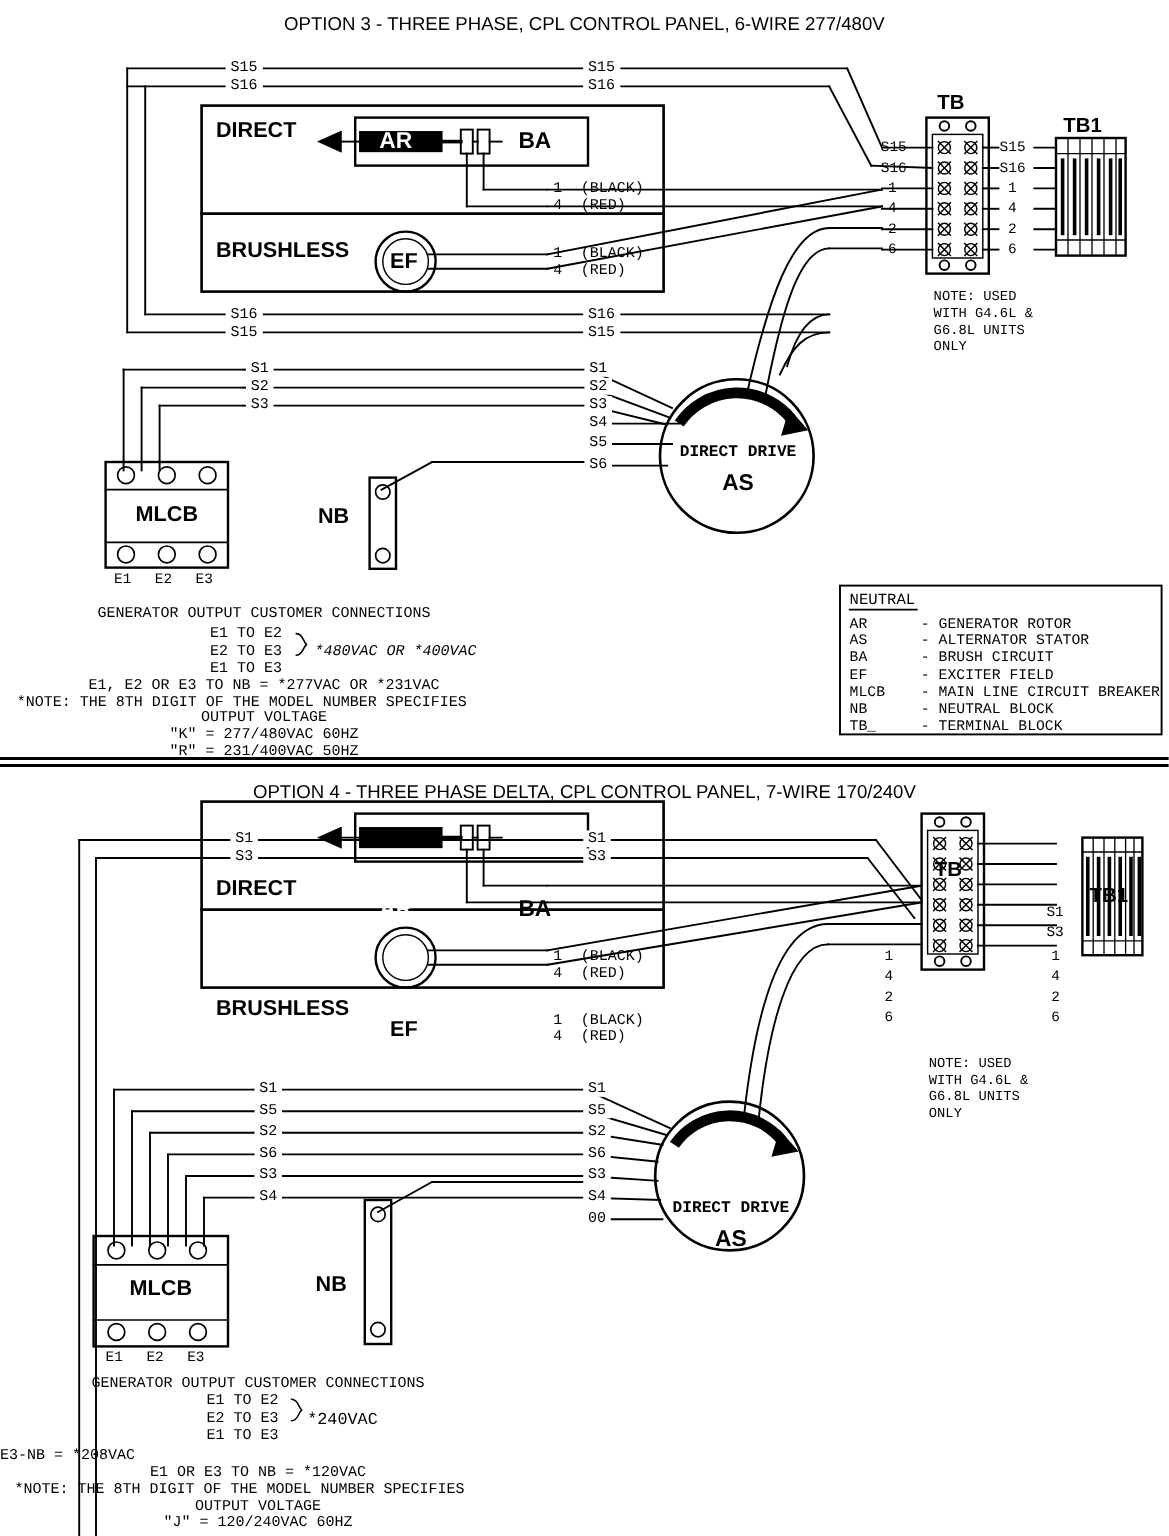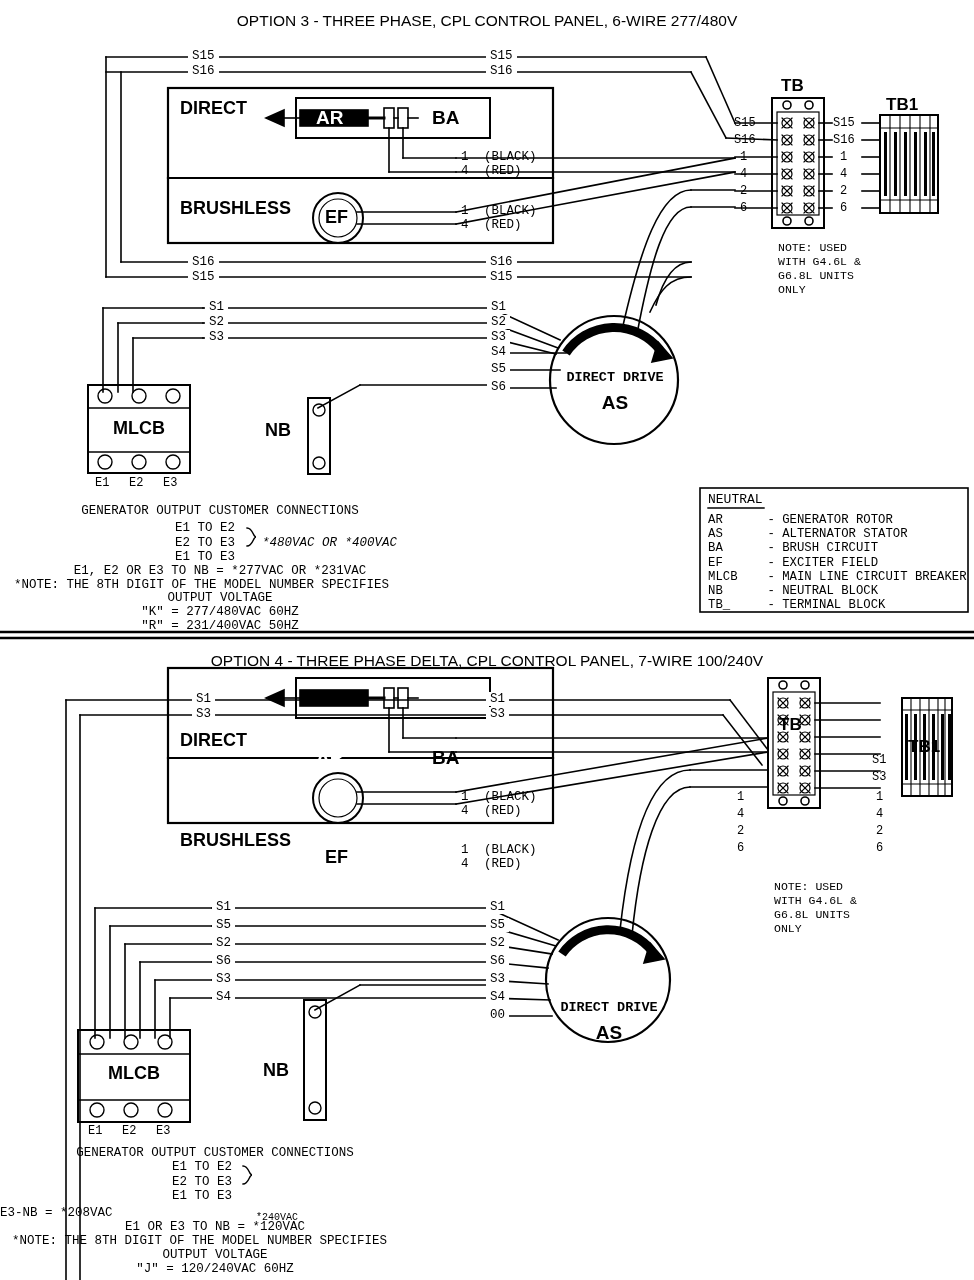--- a/index.html
+++ b/index.html
@@ -517,21 +517,21 @@
 
       <rect x="304" y="360" width="22" height="120" stroke-width="2"></rect>
       <circle cx="315" cy="372" r="6" stroke-width="1.4"></circle>
       <circle cx="315" cy="468" r="6" stroke-width="1.4"></circle>
 
       <path d="M243,526 C249,526 249,535 252,535 C249,535 249,544 243,544" stroke-width="1.3"></path>
     </g>
   </svg>
 
   <div>
-    <div class="ttl" style="position:absolute;left:0;top:652px;width:974px;text-align:center;">OPTION 4 - THREE PHASE DELTA, CPL CONTROL PANEL, 7-WIRE 100/240V</div>
+    <div class="ttl" style="position:absolute;left:0;top:652px;width:974px;text-align:center;">OPTION 4 - THREE PHASE DELTA, CPL CONTROL PANEL, 7-WIRE 170/240V</div>
 
     <div class="mono" style="position:absolute;left:192px;top:692px;font-size:12.5px;background:#fff;padding:0 4px;">S1</div>
     <div class="mono" style="position:absolute;left:192px;top:707px;font-size:12.5px;background:#fff;padding:0 4px;">S3</div>
     <div class="mono" style="position:absolute;left:486px;top:692px;font-size:12.5px;background:#fff;padding:0 4px;">S1</div>
     <div class="mono" style="position:absolute;left:486px;top:707px;font-size:12.5px;background:#fff;padding:0 4px;">S3</div>
 
     <div style="position:absolute;left:180px;top:730px;font-size:18px;font-weight:bold;">DIRECT</div>
     <div style="position:absolute;left:180px;top:830px;font-size:18px;font-weight:bold;">BRUSHLESS</div>
     <div style="position:absolute;left:316px;top:747px;font-size:19px;font-weight:bold;color:#fff;">AR</div>
     <div style="position:absolute;left:432px;top:747px;font-size:19px;font-weight:bold;">BA</div>
@@ -599,21 +599,21 @@
     <div class="mono" style="position:absolute;left:122px;top:1124px;font-size:12px;">E2</div>
     <div class="mono" style="position:absolute;left:156px;top:1124px;font-size:12px;">E3</div>
     <div style="position:absolute;left:263px;top:1060px;font-size:18px;font-weight:bold;">NB</div>
 
     <div class="mono" style="position:absolute;left:0;top:1146px;width:430px;text-align:center;font-size:12.5px;">GENERATOR OUTPUT CUSTOMER CONNECTIONS</div>
     <div class="mono" style="position:absolute;left:172px;top:1160px;font-size:12.5px;line-height:14.5px;">
       <div>E1 TO E2</div>
       <div>E2 TO E3</div>
       <div>E1 TO E3</div>
     </div>
-    <div class="mono" style="position:absolute;left:256px;top:1176px;font-size:10px;margin-top:36px;">*240VAC</div>
+    <div class="mono" style="position:absolute;left:256px;top:1176px;font-size:14px;">*240VAC</div>
     <div class="mono" style="position:absolute;left:0;top:1206px;width:430px;text-align:left;font-size:12.5px;">E3-NB = *208VAC</div>
     <div class="mono" style="position:absolute;left:0;top:1220px;width:430px;text-align:center;font-size:12.5px;">E1 OR E3 TO NB = *120VAC</div>
     <div class="mono" style="position:absolute;left:12px;top:1234px;font-size:12.5px;">*NOTE:  THE 8TH DIGIT OF THE MODEL NUMBER SPECIFIES</div>
     <div class="mono" style="position:absolute;left:0;top:1248px;width:430px;text-align:center;font-size:12.5px;">OUTPUT VOLTAGE</div>
     <div class="mono" style="position:absolute;left:0;top:1262px;width:430px;text-align:center;font-size:12.5px;">"J"  =  120/240VAC 60HZ</div>
   </div>
 
 </div>
 
 </body></html>

